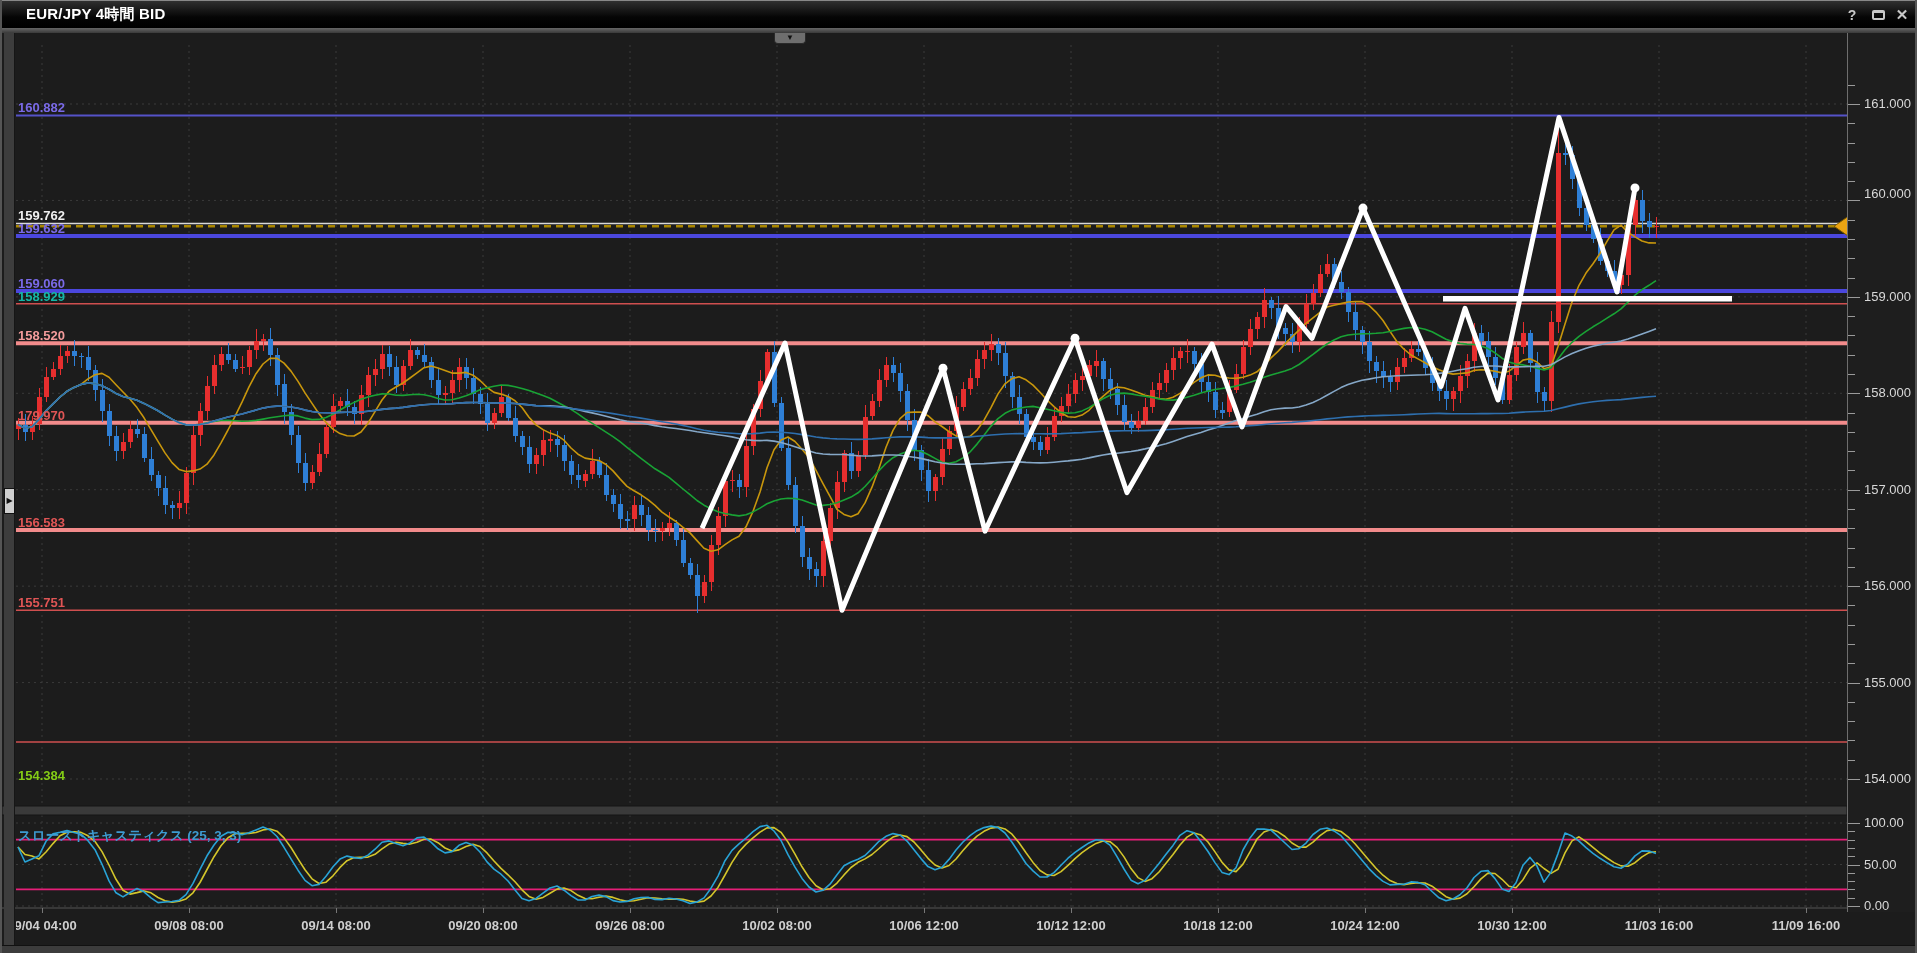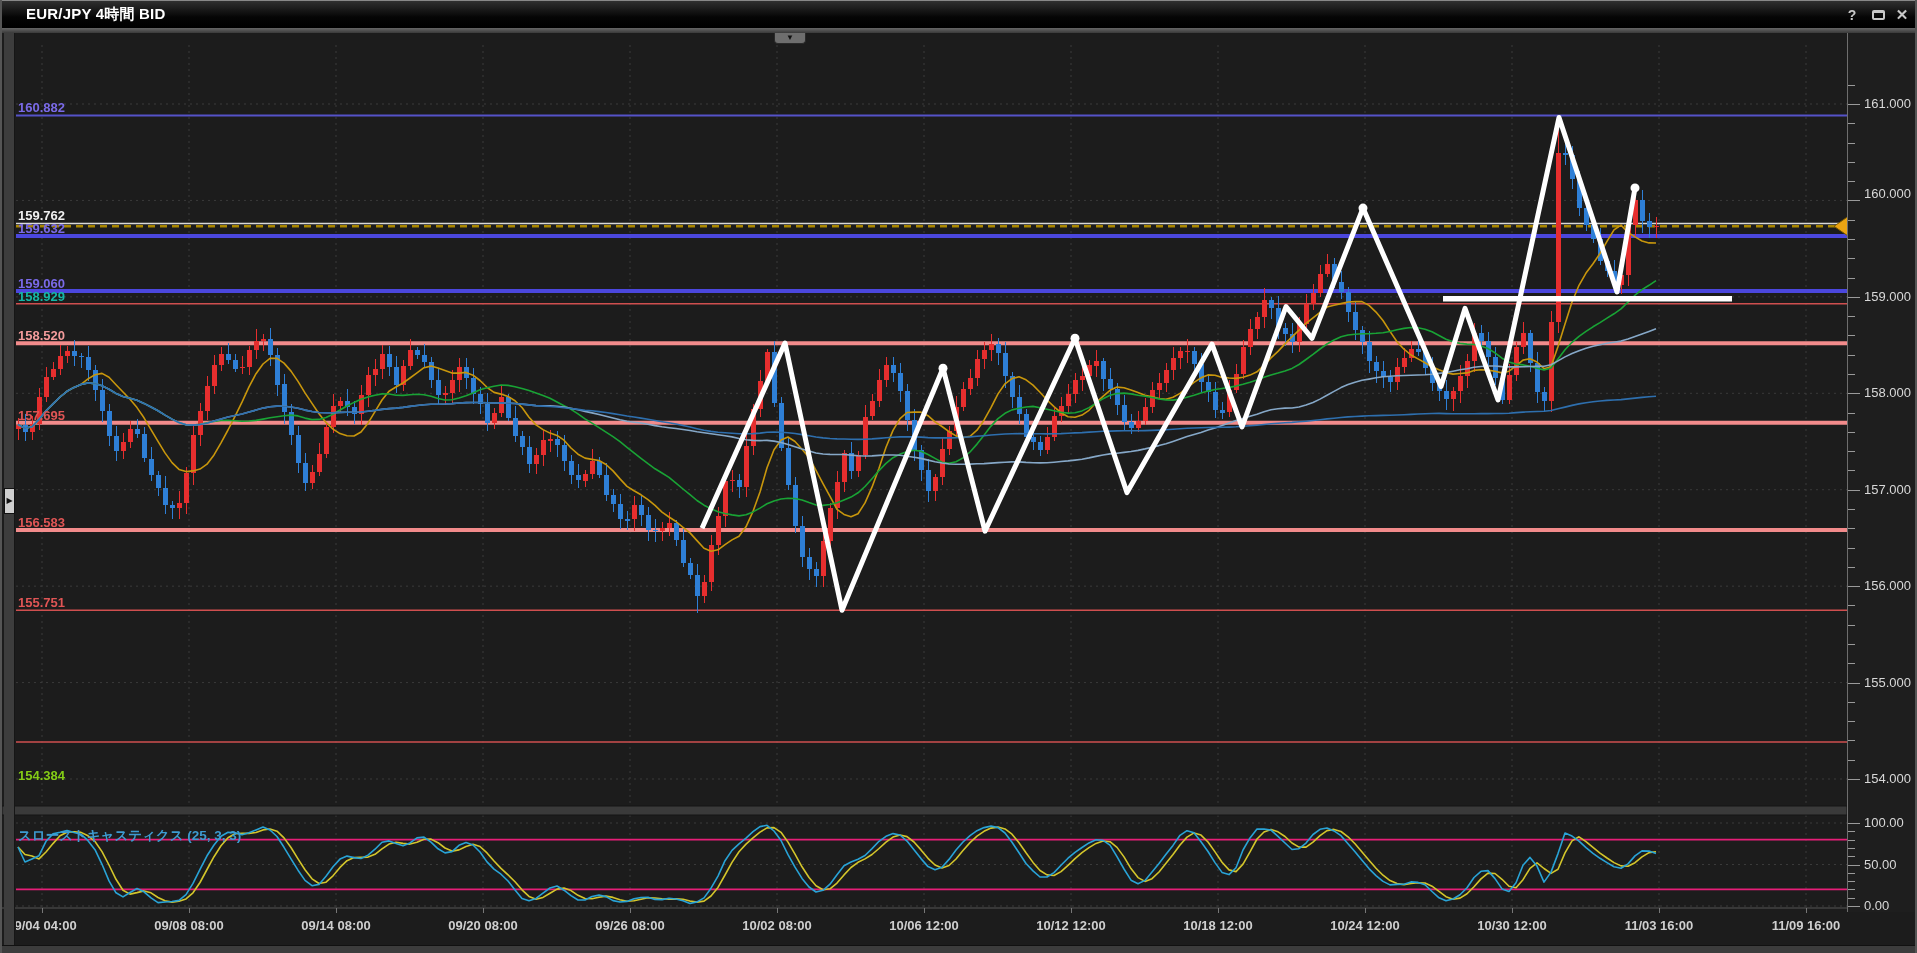--- a/index.html
+++ b/index.html
@@ -590,21 +590,21 @@
       </g>
     </svg>
 
   <div id="labels-layer">
       <div class="pricelabel" style="left: 16px; top: 100.379px; color: rgb(122, 106, 232);">160.882</div>
       <div class="pricelabel" style="left: 16px; top: 208.38px; color: rgb(240, 240, 240);">159.762</div>
       <div class="pricelabel" style="left: 16px; top: 220.916px; color: rgb(122, 106, 232);">159.632</div>
       <div class="pricelabel" style="left: 16px; top: 276.074px; color: rgb(122, 106, 232);">159.060</div>
       <div class="pricelabel" style="left: 16px; top: 288.707px; color: #14b8a6;">158.929</div>
       <div class="pricelabel" style="left: 16px; top: 328.146px; color: rgb(244, 156, 156);">158.520</div>
-      <div class="pricelabel" style="left: 16px; top: 407.701px; color: rgb(224, 85, 85);">157.695</div>
+      <div class="pricelabel" style="left: 16px; top: 407.701px; color: rgb(224, 85, 85);">179.970</div>
       <div class="pricelabel" style="left: 16px; top: 514.931px; color: rgb(224, 85, 85);">156.583</div>
       <div class="pricelabel" style="left: 16px; top: 595.161px; color: rgb(224, 85, 85);">155.751</div>
       <div class="pricelabel" style="left: 16px; top: 726.981px; color: #84cc16; margin-top: 41px;">154.384</div>
     </div>
 
   <div id="stolegend" style="color: rgb(61, 155, 209);">スローストキャスティクス (25, 3, 3)</div>
 
   <div id="xaxis">
       <div class="xlabel" style="left: -31px;">09/04 04:00</div>
       <div class="xlabel" style="left: 116px;">09/08 08:00</div>

